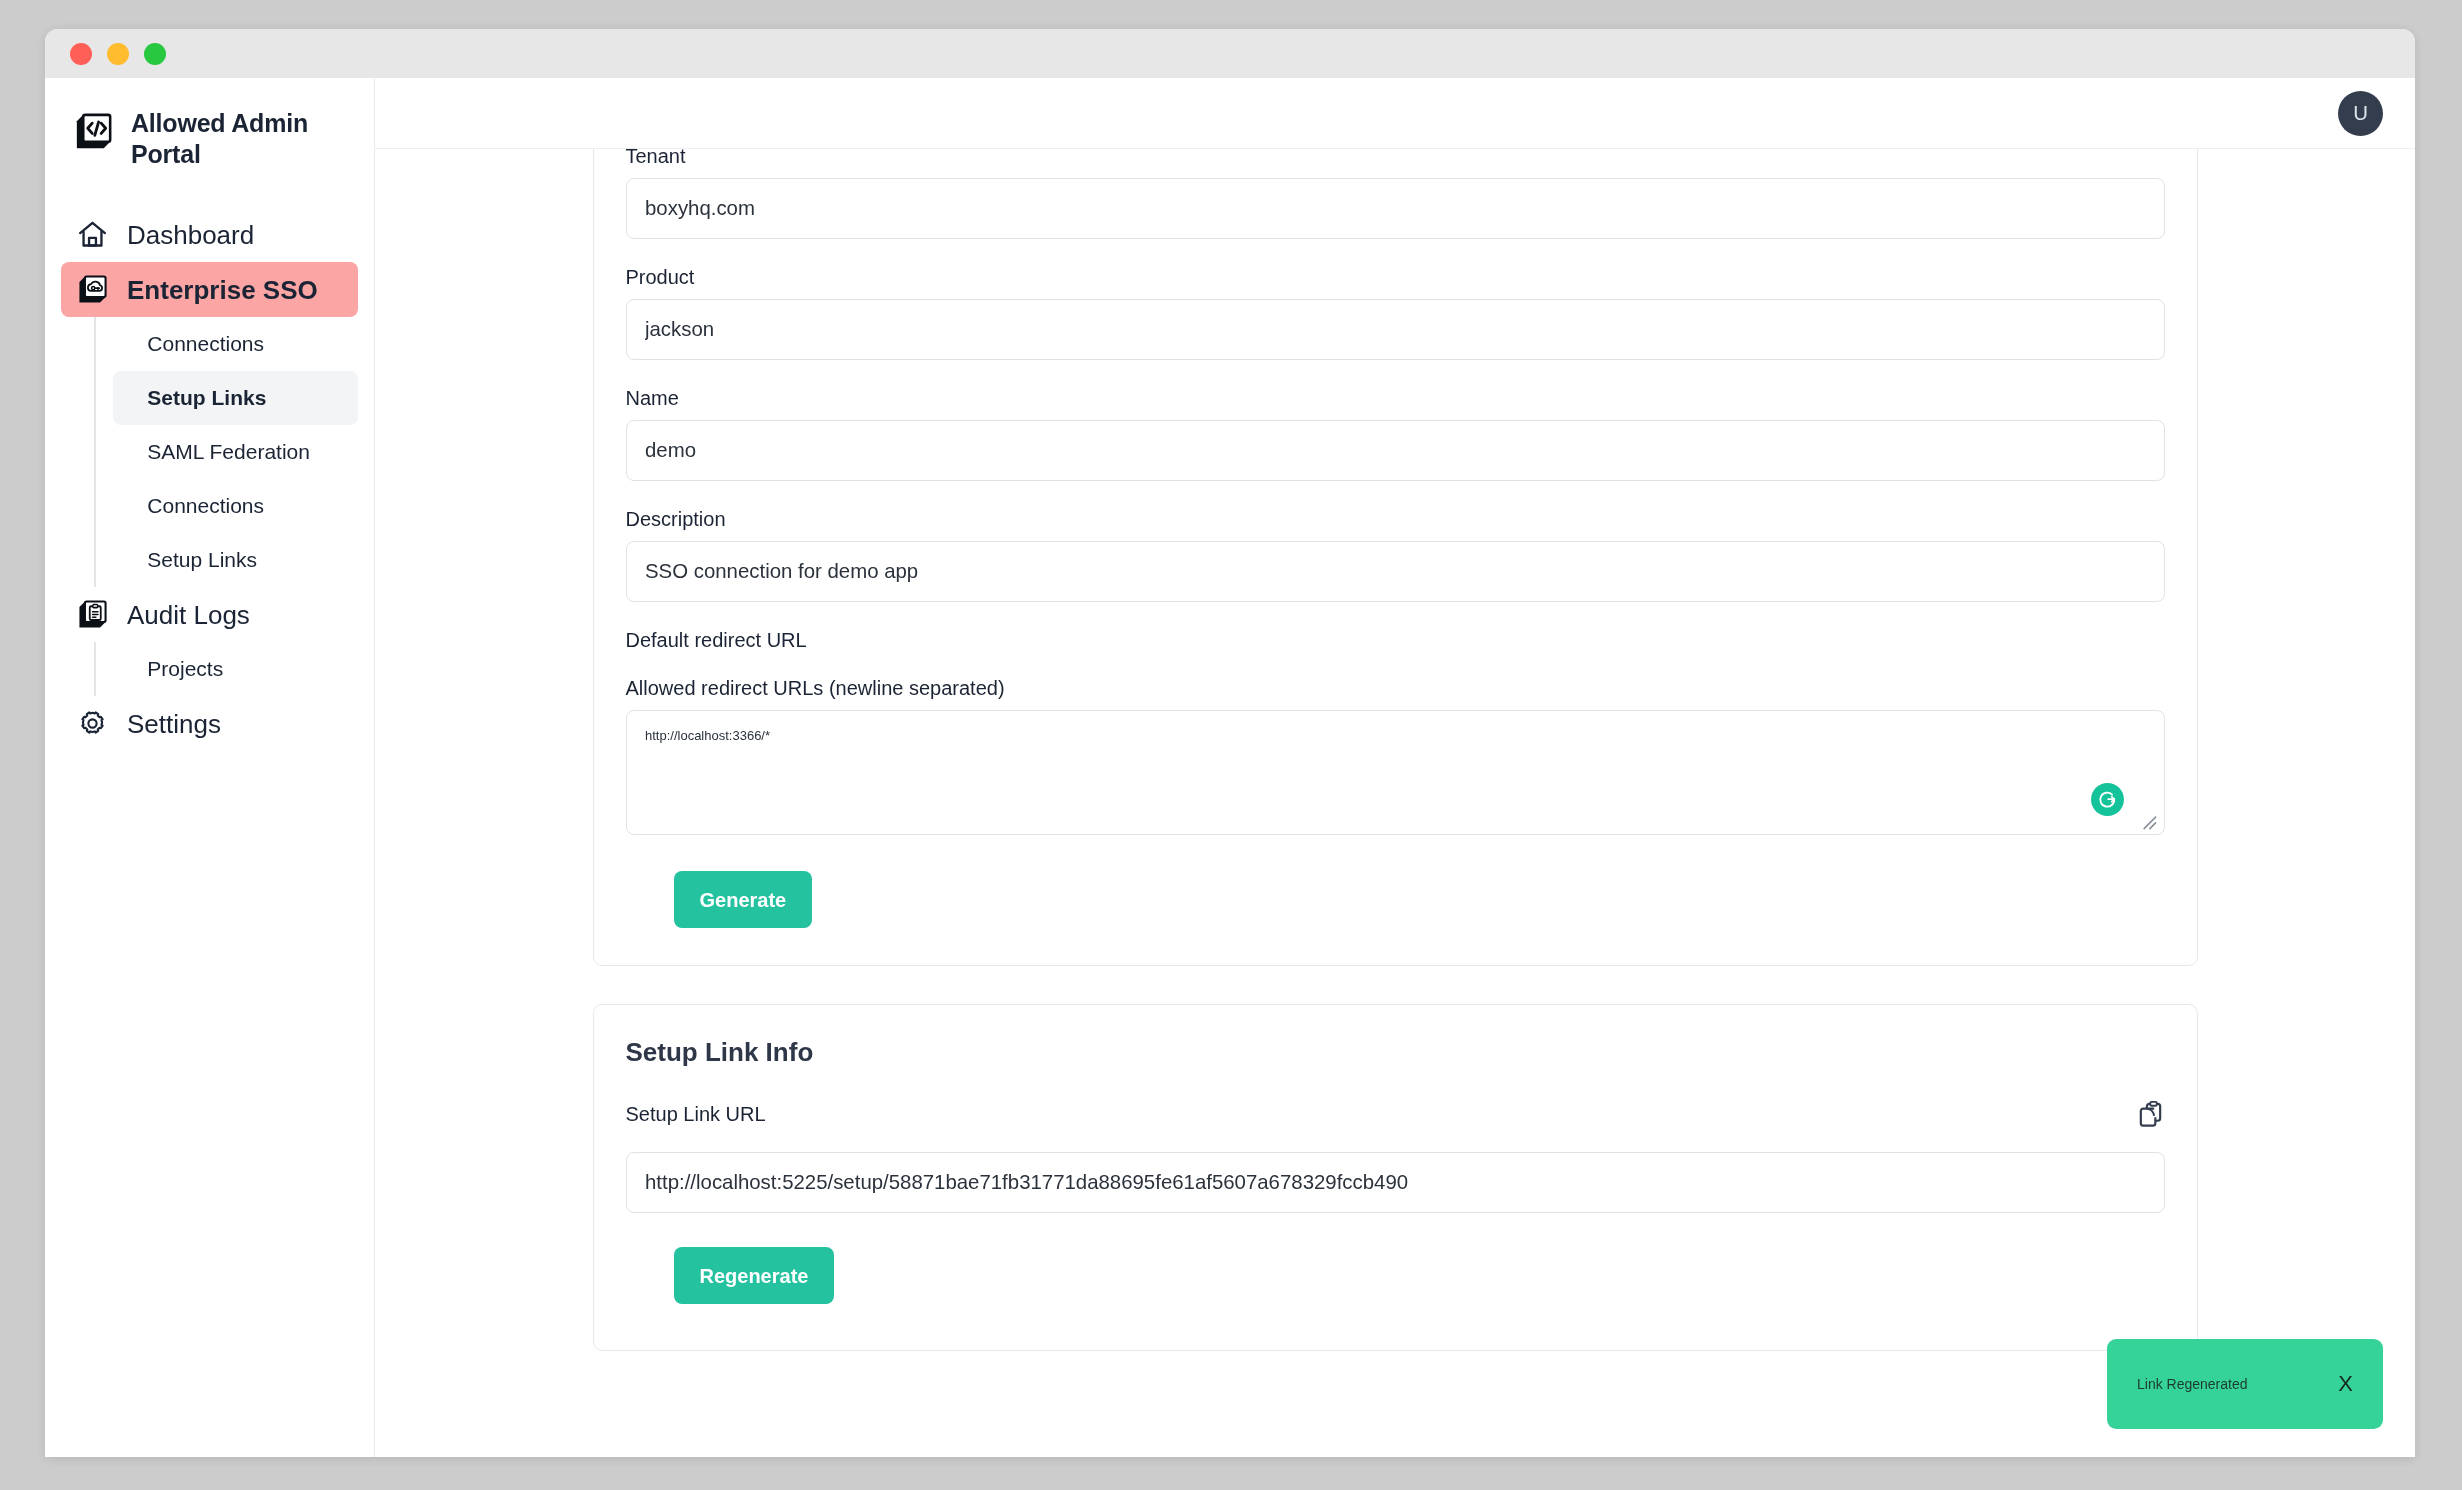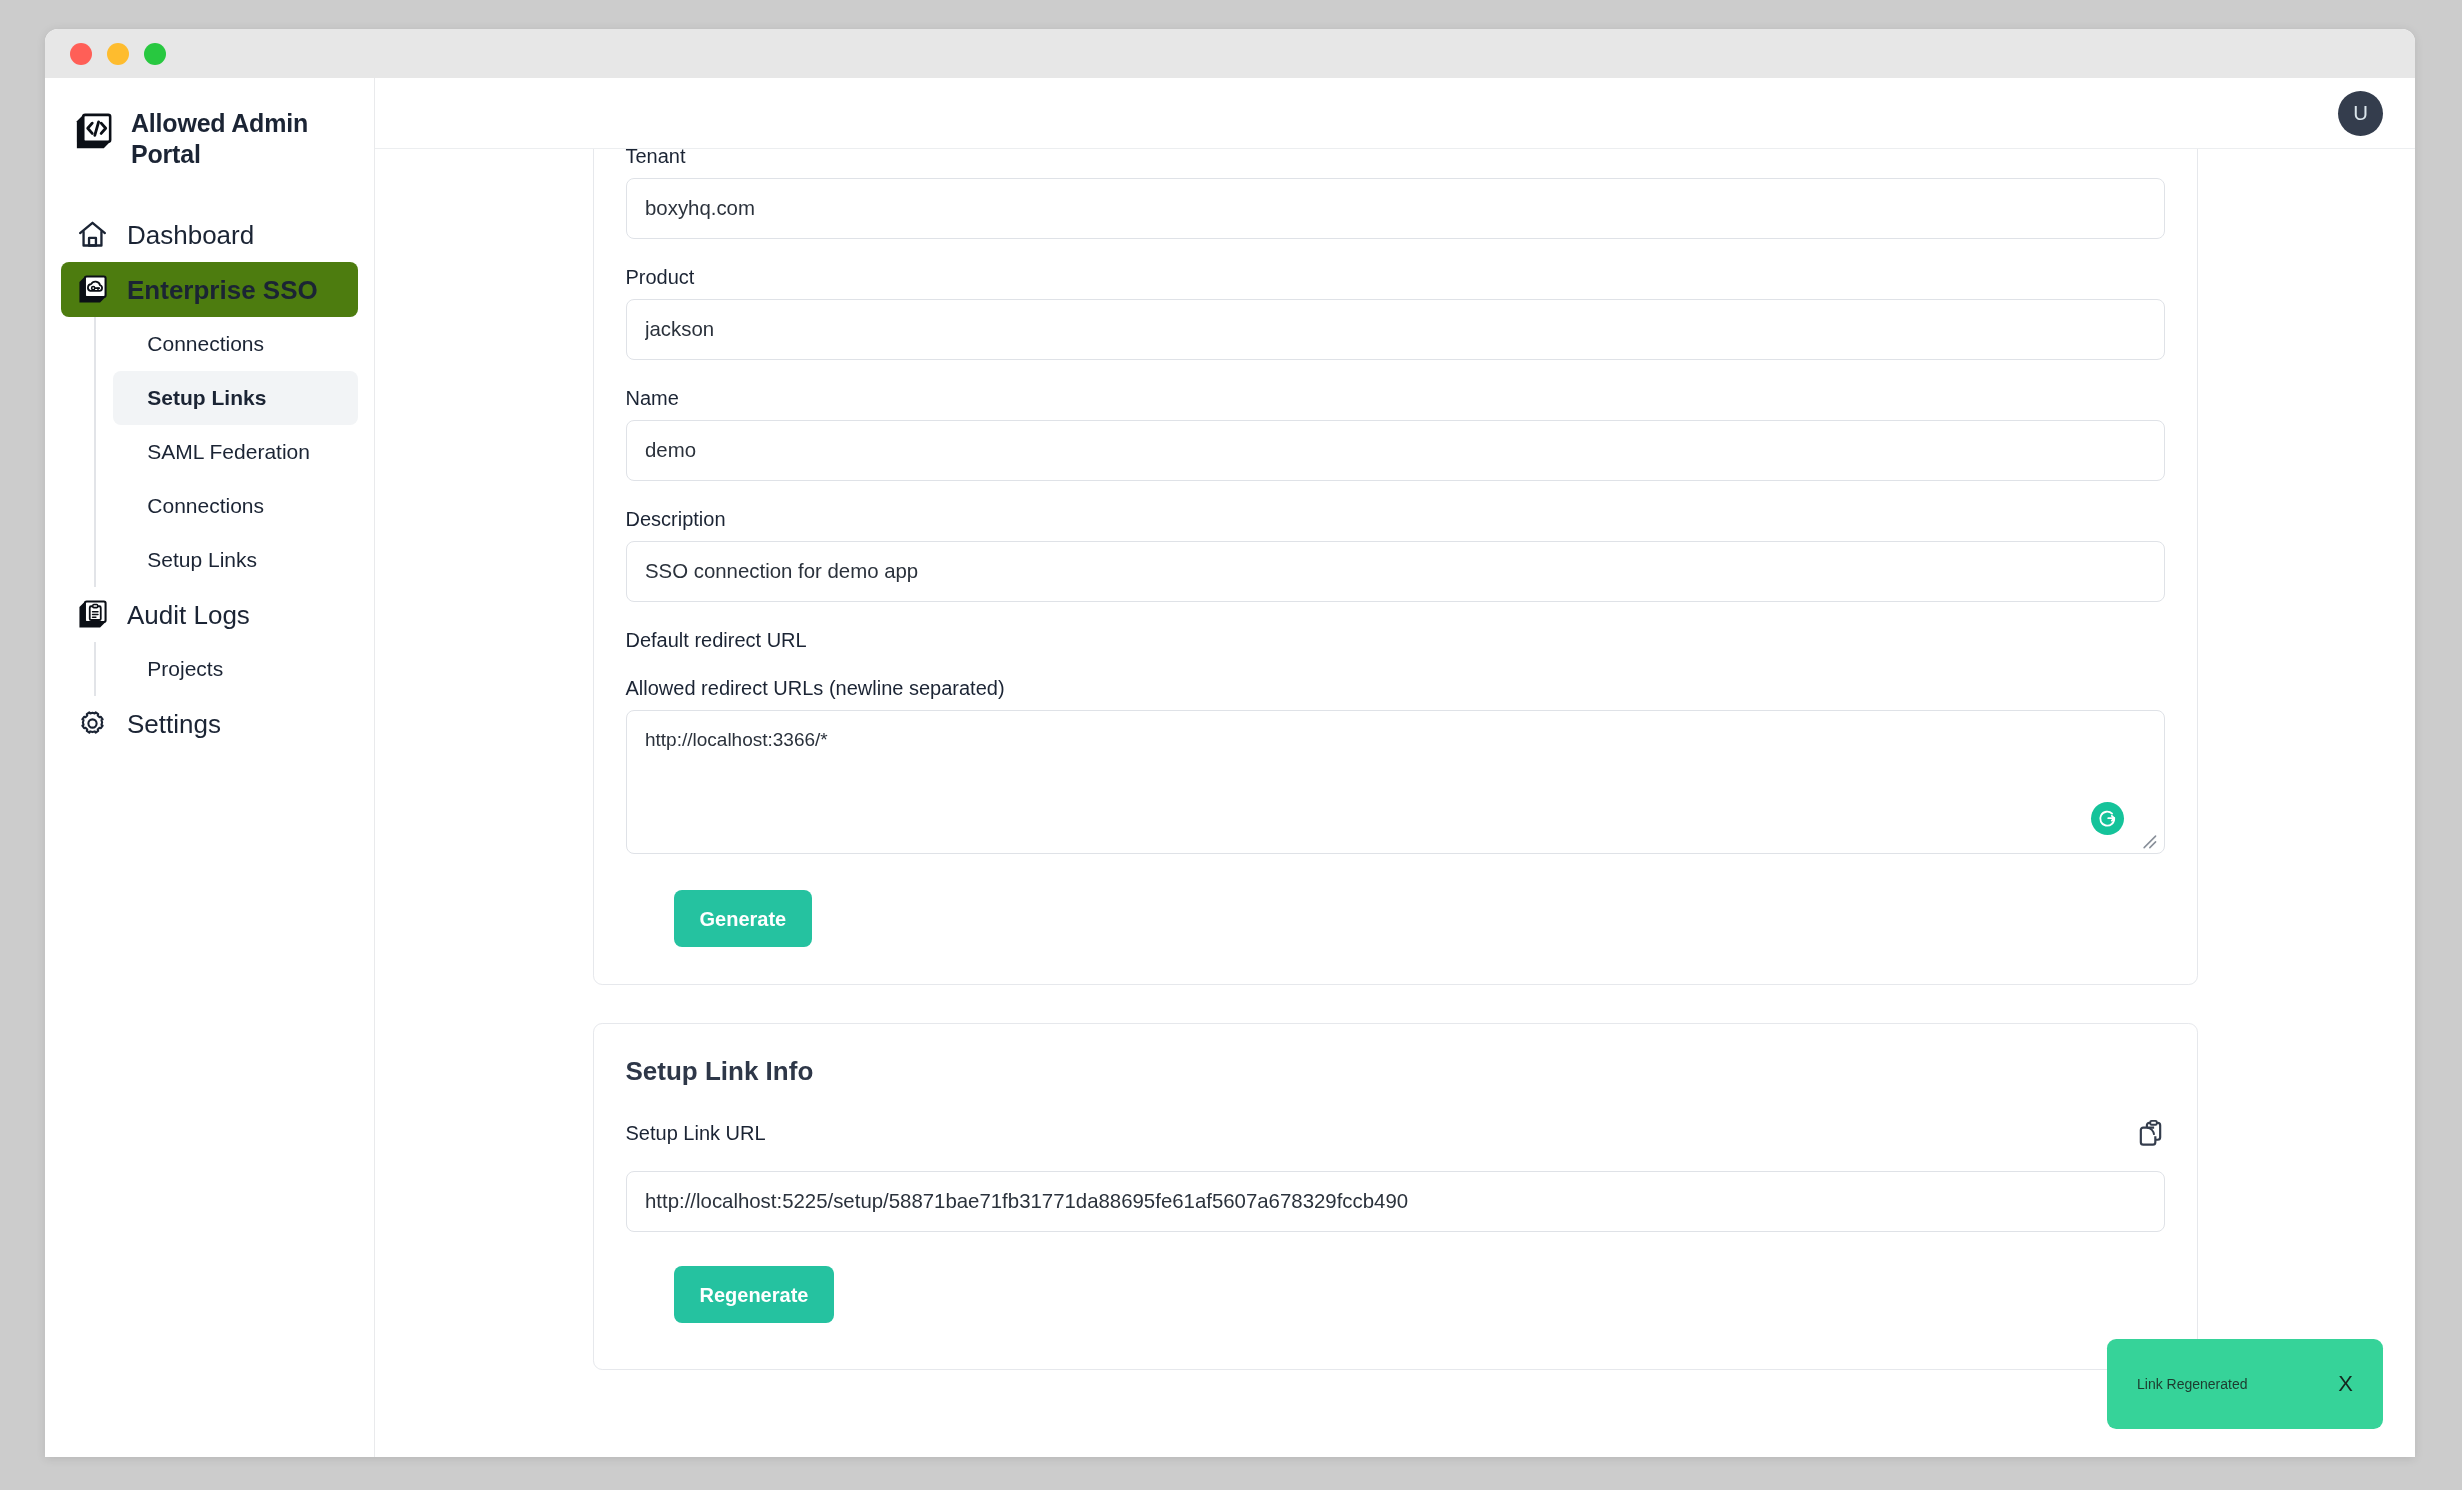--- a/index.html
+++ b/index.html
@@ -76,21 +76,21 @@
     align-items: center;
     gap: 18.5px;
     height: 55px;
     padding: 0 14.5px;
     border-radius: 8px;
     color: #1b2434;
     font-size: 26px;
     cursor: pointer;
   }
   .nav-item .label { line-height: 1; }
-  .nav-item.active { background: #4d7c0f; font-weight: 700; text-align: center; }
+  .nav-item.active { background: #fca5a5; font-weight: 700; text-align: center; }
   .nav-icon { width: 33px; height: 33px; flex: 0 0 33px; display:block; }
 
   .subnav {
     margin-left: 33px;
     border-left: 2.6px solid #e2e4e8;
     padding-left: 12px;
   }
   .subnav-item {
     display: flex;
     align-items: center;
@@ -176,26 +176,26 @@
     font-family: "Liberation Sans", sans-serif;
     font-size: 20.4px;
     color: #2b323c;
     padding: 0 18.5px;
     outline: none;
   }
 
   .textarea-wrap { position: relative; }
   .textarea {
     width: 100%;
-    height: 144px;
+    height: 125px;
     border: 1.3px solid #dfe2e7;
     border-radius: 8px;
     background: #ffffff;
     font-family: "Liberation Sans", sans-serif;
-    font-size: 19px;
+    font-size: 13px;
     color: #2b323c;
     padding: 17px 18.5px;
     outline: none;
     resize: none;
     line-height: 1.3;
   }
   .grammarly {
     position: absolute;
     right: 41px;
     bottom: 21px;

